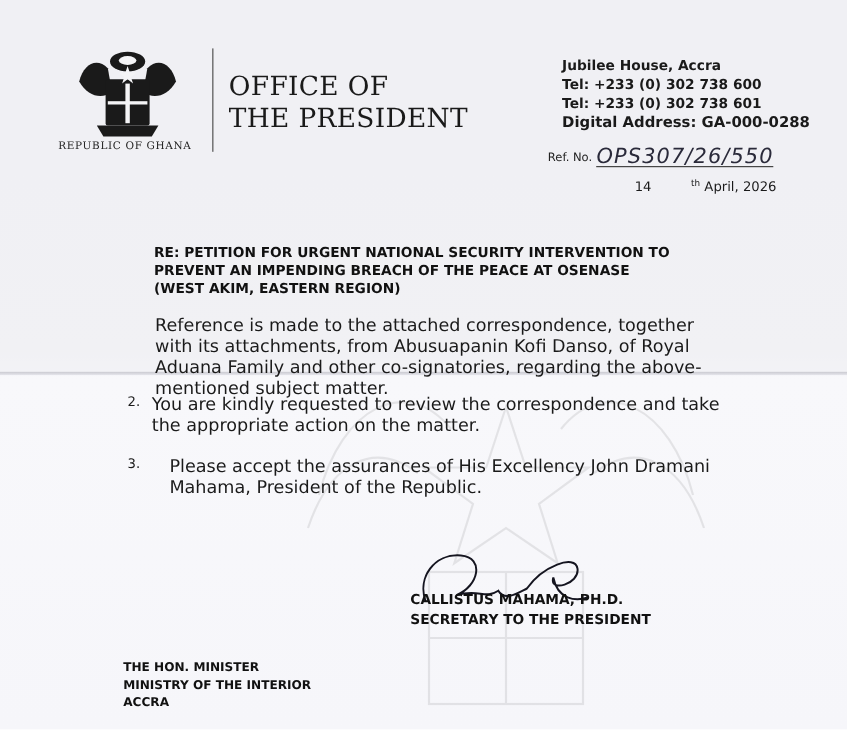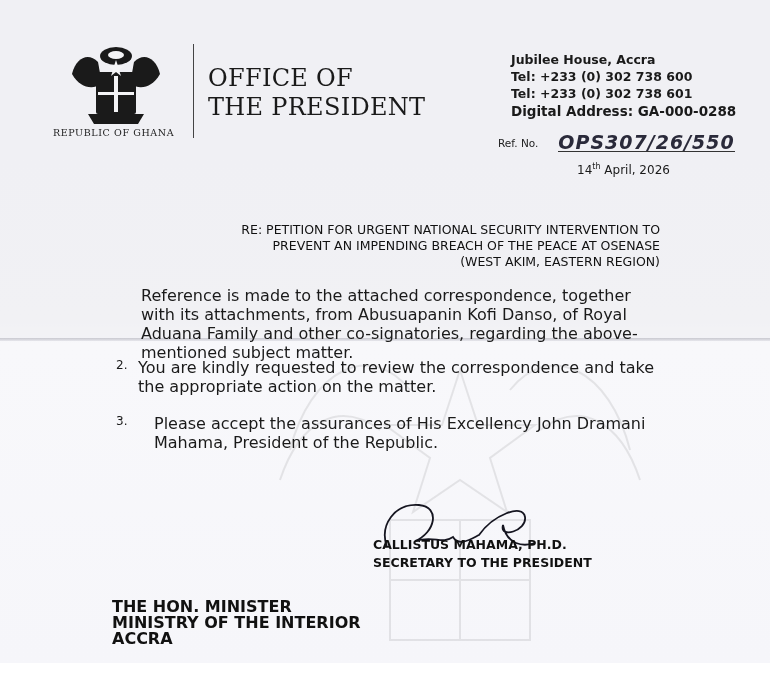--- a/index.html
+++ b/index.html
@@ -8,32 +8,32 @@
   .fold{position:absolute;left:0;top:338px;width:770px;height:3px;background:linear-gradient(180deg,#c9c9d0,#e6e6ec);}
   .upper-shade{position:absolute;left:0;top:0;width:770px;height:338px;background:#eeeef3;opacity:.55;}
   .watermark{position:absolute;left:250px;top:330px;width:420px;height:330px;opacity:.12;}
   .crest{position:absolute;left:68px;top:44px;width:96px;height:84px;}
   .republic{position:absolute;left:53px;top:127px;font-family:"DejaVu Serif",serif;font-size:9.5px;letter-spacing:.6px;color:#222;}
   .vline{position:absolute;left:193px;top:44px;width:1px;height:94px;background:#444;}
   .office{position:absolute;left:208px;top:64px;font-family:"DejaVu Serif",serif;font-size:24px;line-height:29px;color:#1a1a1a;letter-spacing:.3px;}
   .contact{position:absolute;left:499px;top:51px;font-family:"DejaVu Sans",sans-serif;font-weight:bold;font-size:12.5px;line-height:17px;color:#1a1a1a;margin-left:12px;}
   .contact .digital{font-size:13.5px;margin-top:1px;}
   .ref{position:absolute;left:498px;top:133px;font-size:10.5px;color:#222;display:flex;align-items:center;}
-  .ref-hand{font-family:"DejaVu Sans",sans-serif;font-size:19px;color:#2a2a3a;margin-left:20px;font-style:italic;letter-spacing:1px;border-bottom:1px solid #333;line-height:18px;font-weight:bold;}
+  .ref-hand{font-family:"DejaVu Sans",sans-serif;font-size:19px;color:#2a2a3a;margin-left:4px;font-style:italic;letter-spacing:1px;border-bottom:1px solid #333;line-height:18px;}
   .date{position:absolute;left:577px;top:162px;font-size:12px;color:#1a1a1a;}
-  .date sup{font-size:8px;}
-  .subject{position:absolute;left:140px;top:222px;width:520px;text-align:right;font-weight:normal;font-size:12.5px;line-height:16px;color:#111;}
+  .date sup{font-size:8px;padding-left:36px;}
+  .subject{position:absolute;left:140px;top:222px;width:520px;text-align:left;font-weight:bold;font-size:12.5px;line-height:16px;color:#111;}
   .para{position:absolute;font-size:16px;line-height:19px;color:#1a1a1a;}
   .p1{left:141px;top:286px;width:522px;}
   .num{position:absolute;font-size:12px;color:#1a1a1a;}
   .p2{left:138px;top:358px;width:525px;}
   .p3{left:154px;top:414px;width:525px;}
   .sig{position:absolute;left:375px;top:495px;width:170px;height:60px;}
   .signer{position:absolute;left:373px;top:536px;font-weight:bold;font-size:12.5px;line-height:18px;color:#111;}
-  .addressee{position:absolute;left:112px;top:599px;font-weight:bold;font-size:16px;line-height:16px;color:#111;}
+  .addressee{position:absolute;left:112px;top:599px;font-weight:bold;font-size:11px;line-height:16px;color:#111;}
 </style>
 </head>
 <body>
 
 <div class="page">
   <div class="upper-shade"></div>
   <div class="fold"></div>
 
   <svg class="watermark" viewBox="0 0 420 330">
     <g fill="none" stroke="#555" stroke-width="2">

